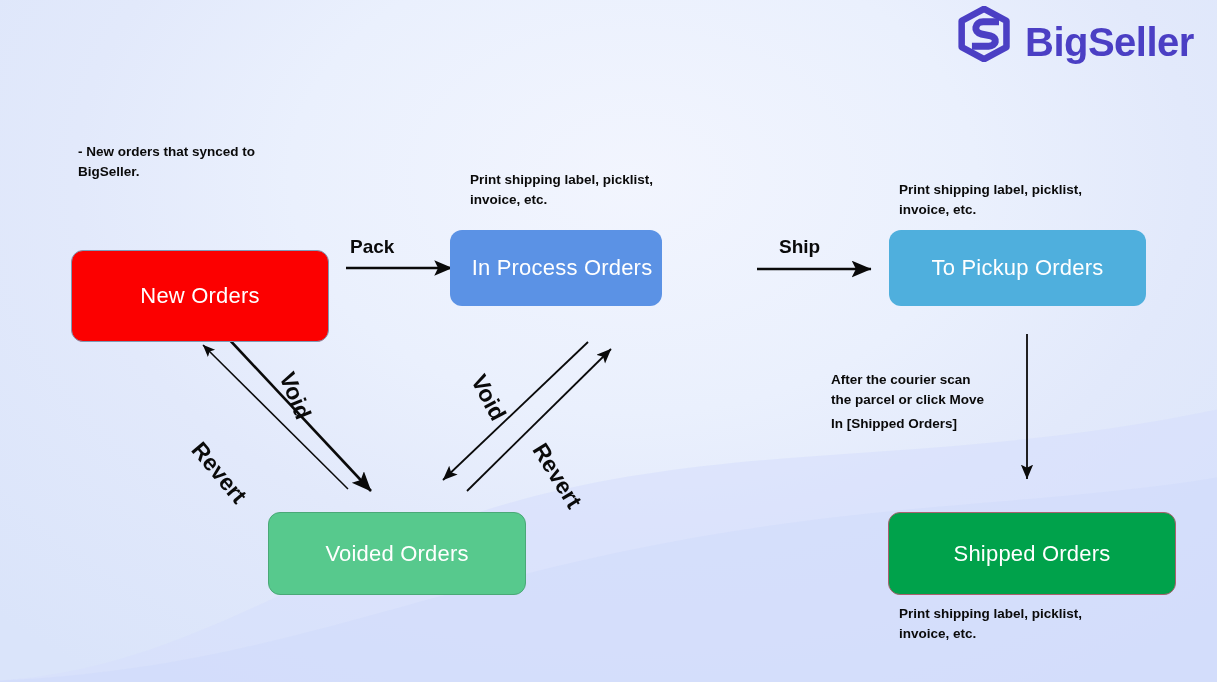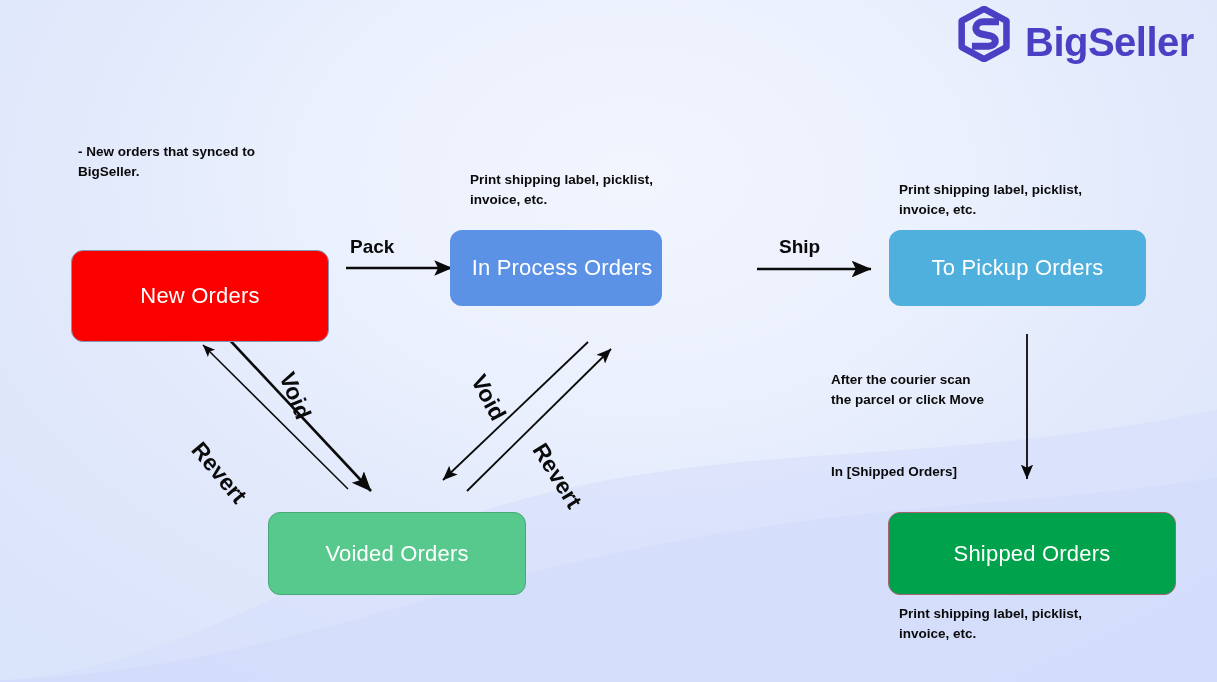--- a/index.html
+++ b/index.html
@@ -96,21 +96,21 @@
     font-weight: bold;
     color: #0a0a0a;
     line-height: 1.45;
     white-space: pre-line;
   }
   .note-new-1   { left: 78px;  top: 142px; width: 230px; }
   .note-new-2   { left: 75px;  top: 196px; width: 240px; }
   .note-inproc  { left: 470px; top: 170px; width: 230px; }
   .note-pickup  { left: 899px; top: 180px; width: 230px; }
   .note-courier { left: 831px; top: 370px; width: 200px; }
-  .note-moved   { left: 831px; top: 414px; width: 210px; margin-top: 48px; }
+  .note-moved   { left: 831px; top: 414px; width: 210px; }
   .note-shipped { left: 899px; top: 604px; width: 230px; }
 
   
   .edge-label {
     position: absolute;
     font-size: 19px;
     font-weight: bold;
     color: #0a0a0a;
   }
   .label-pack { left: 350px; top: 236px; }

